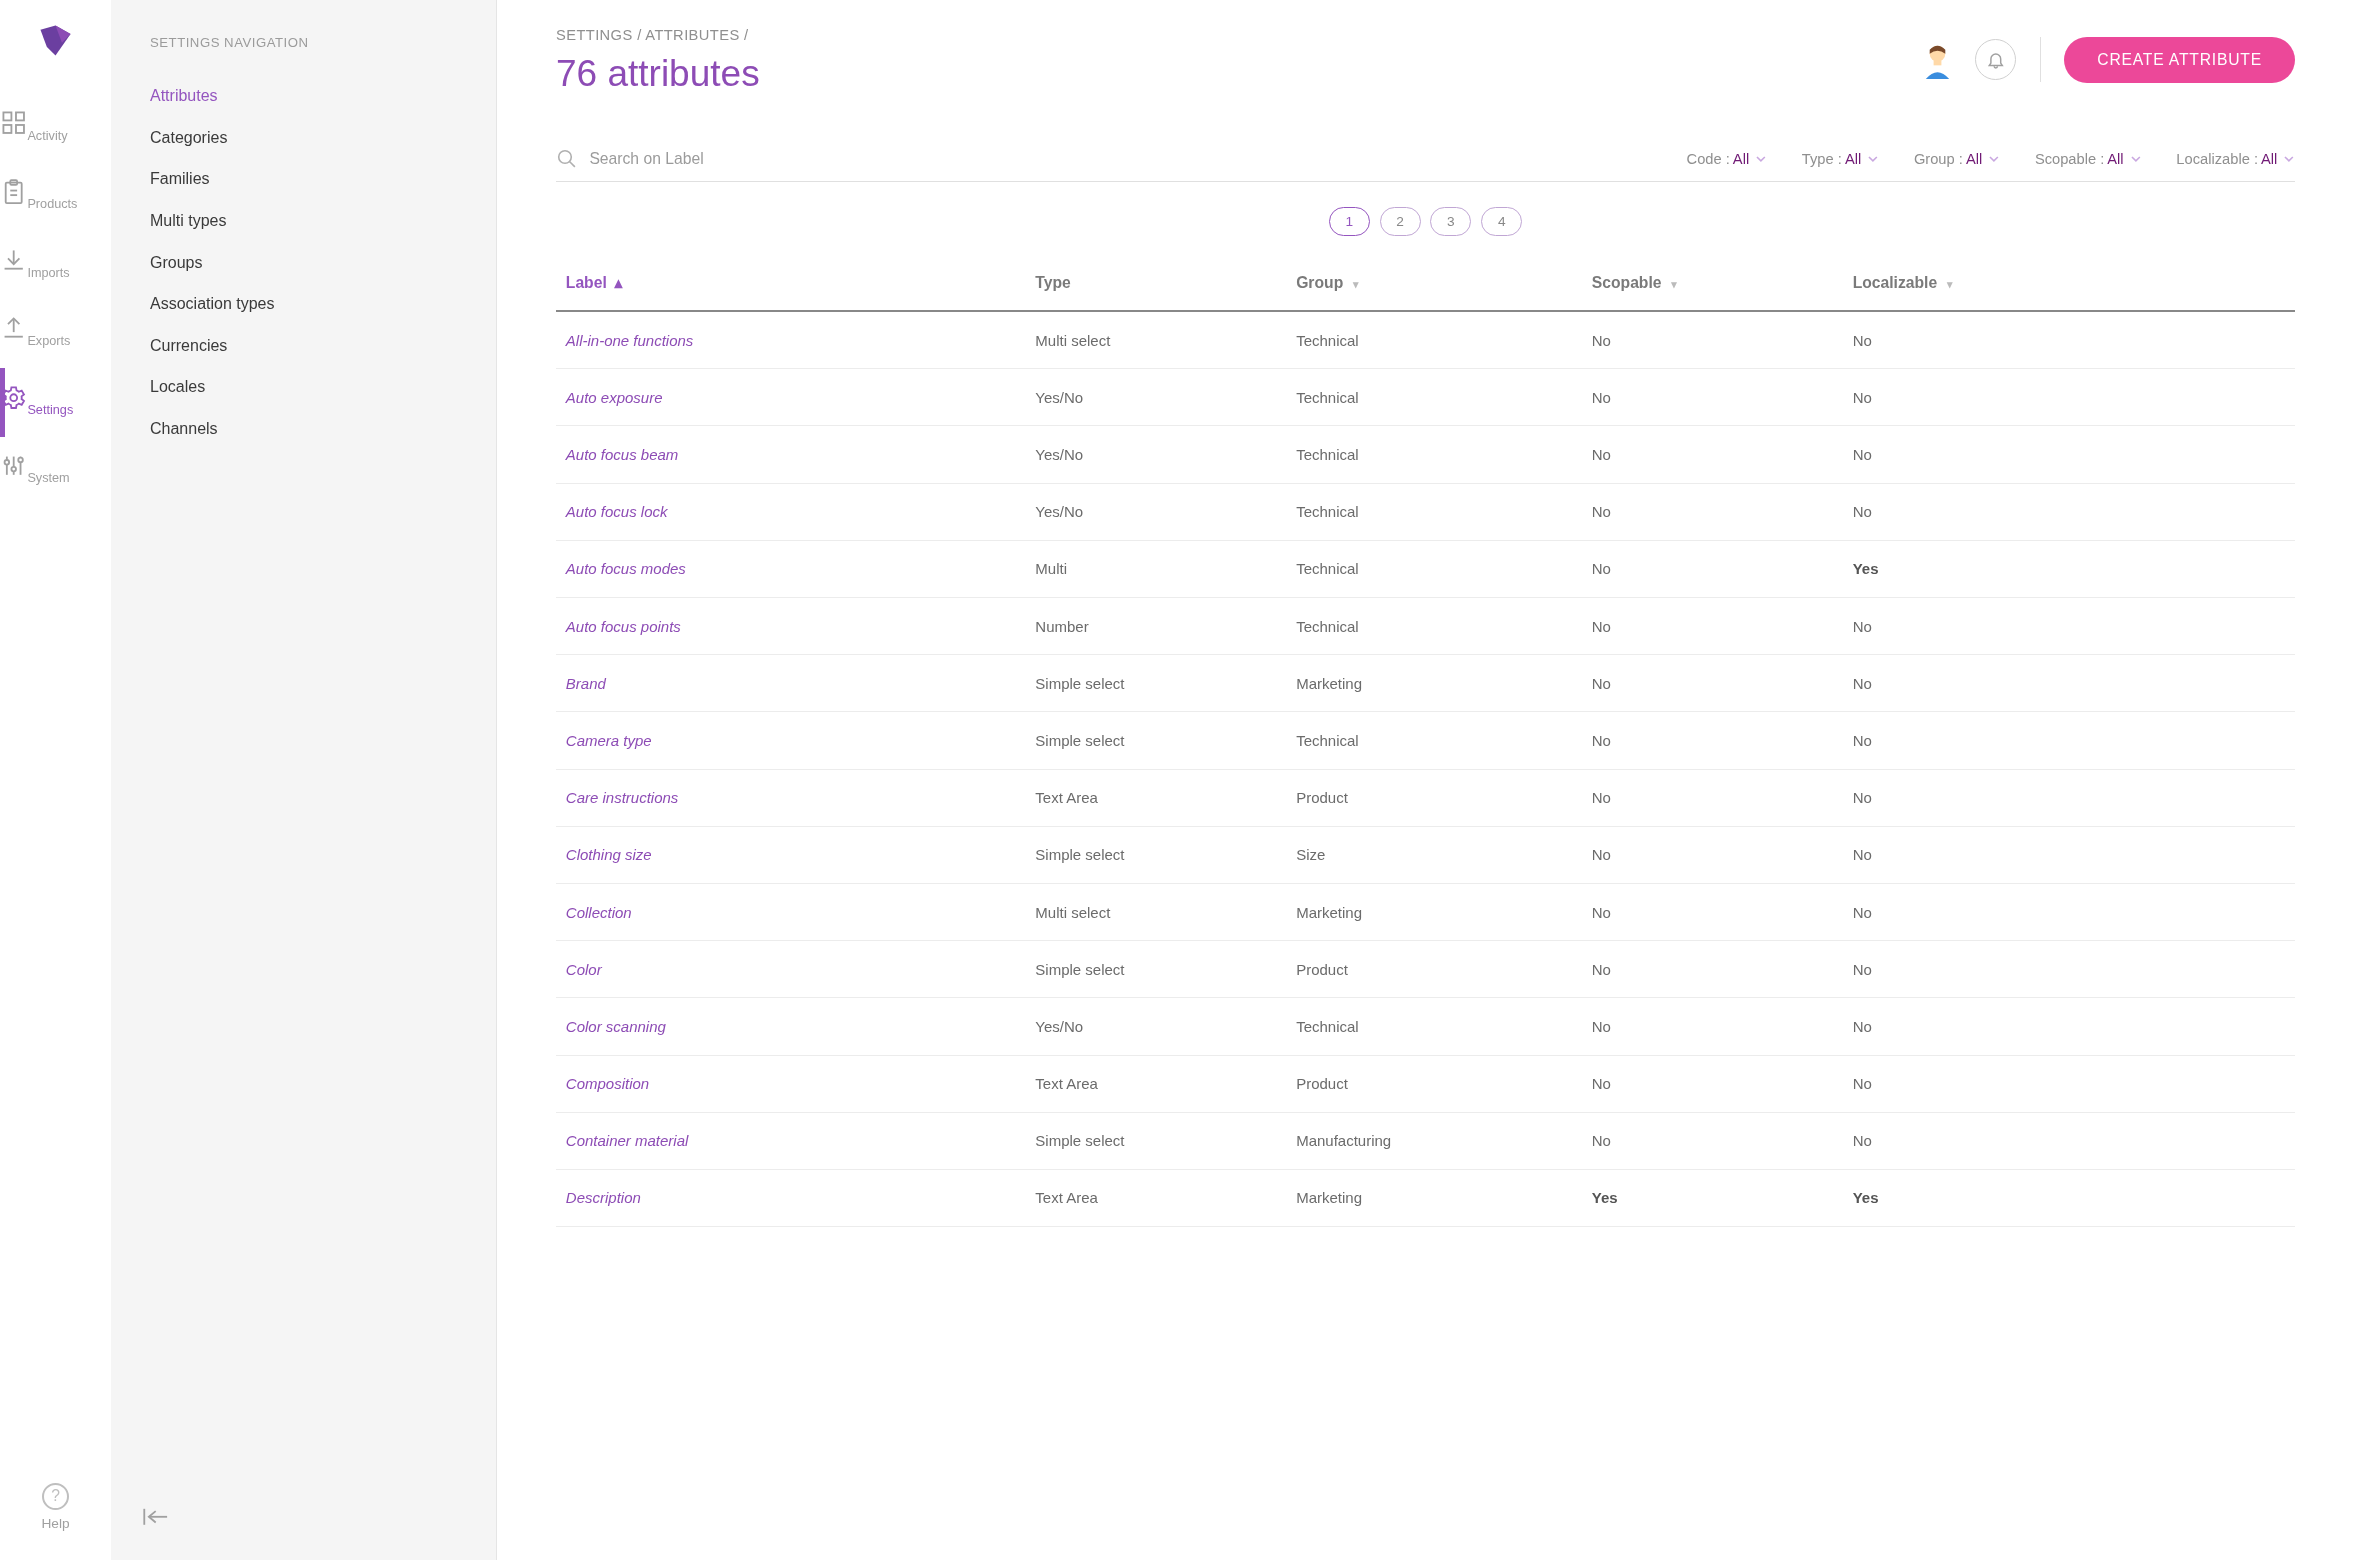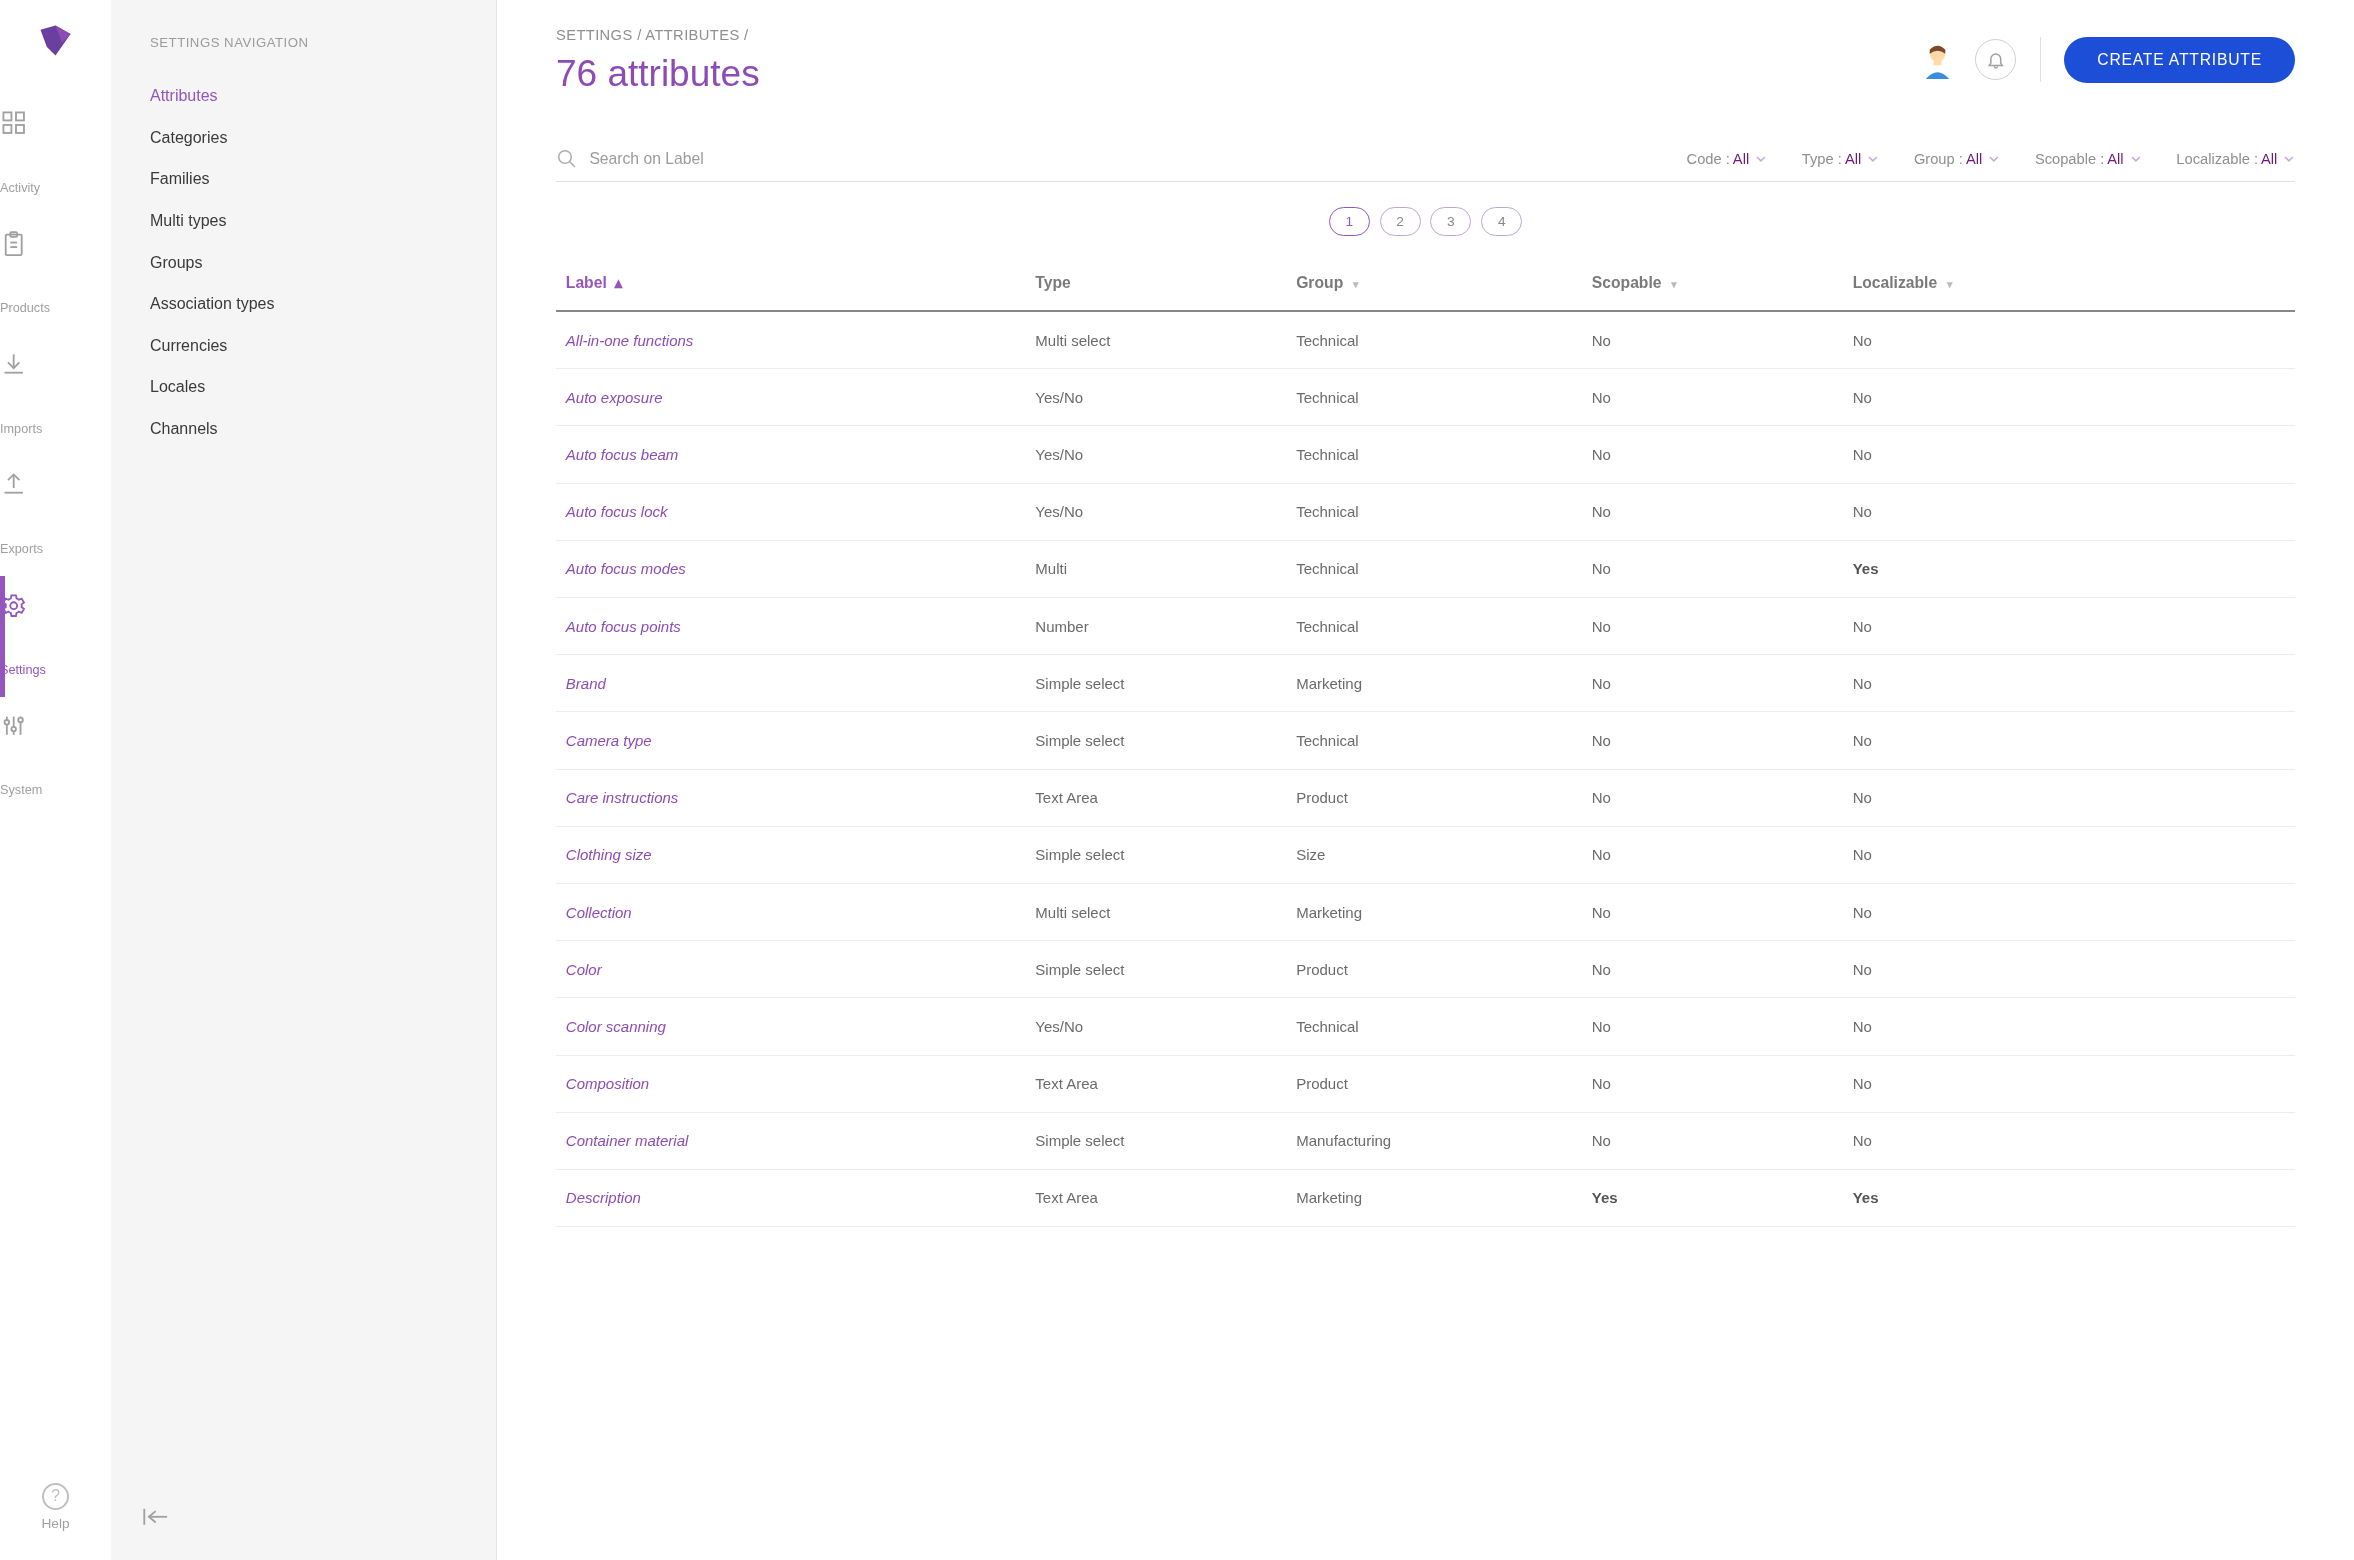--- a/index.html
+++ b/index.html
@@ -25,26 +25,25 @@
   padding-top: 15.7px;
 }
 .rail .logo {
   width: 49px; height: 49px;
   margin-bottom: 29px;
   display: flex; align-items: center; justify-content: center;
 }
 .rail .logo svg { width: 43px; height: 43px; }
 .rail-item {
   width: 100%;
-  display: flex; flex-direction: column; align-items: flex-start;
+  display: flex; flex-direction: row; align-items: flex-end;
   padding: 15.7px 0 19.6px 0;
   color: #a0a0a0;
   cursor: pointer;
   position: relative;
-  gap: 38px;
 }
 .rail-item.active { color: #9455bf; }
 .rail-item.active::before {
   content: "";
   position: absolute;
   left: 0; top: 0; bottom: 0;
   width: 4.9px;
   background: #9455bf;
 }
 .rail-item .ri-icon { width: 27.4px; height: 27.4px; margin-bottom: 5.9px; }
@@ -141,21 +140,21 @@
   border-radius: 50%;
   display: flex; align-items: center; justify-content: center;
   color: #a0a0a0;
   cursor: pointer;
 }
 .vdivider {
   width: 1px; height: 45px; background: #e0e0e0;
   margin: 0 5.9px;
 }
 .btn-create {
-  background: #1d4ed8;
+  background: #ec4899;
   color: #fff;
   border: none;
   border-radius: 29px;
   padding: 13.7px 33px;
   font-size: 15.7px;
   letter-spacing: 0.8px;
   cursor: pointer;
 }
 
 

